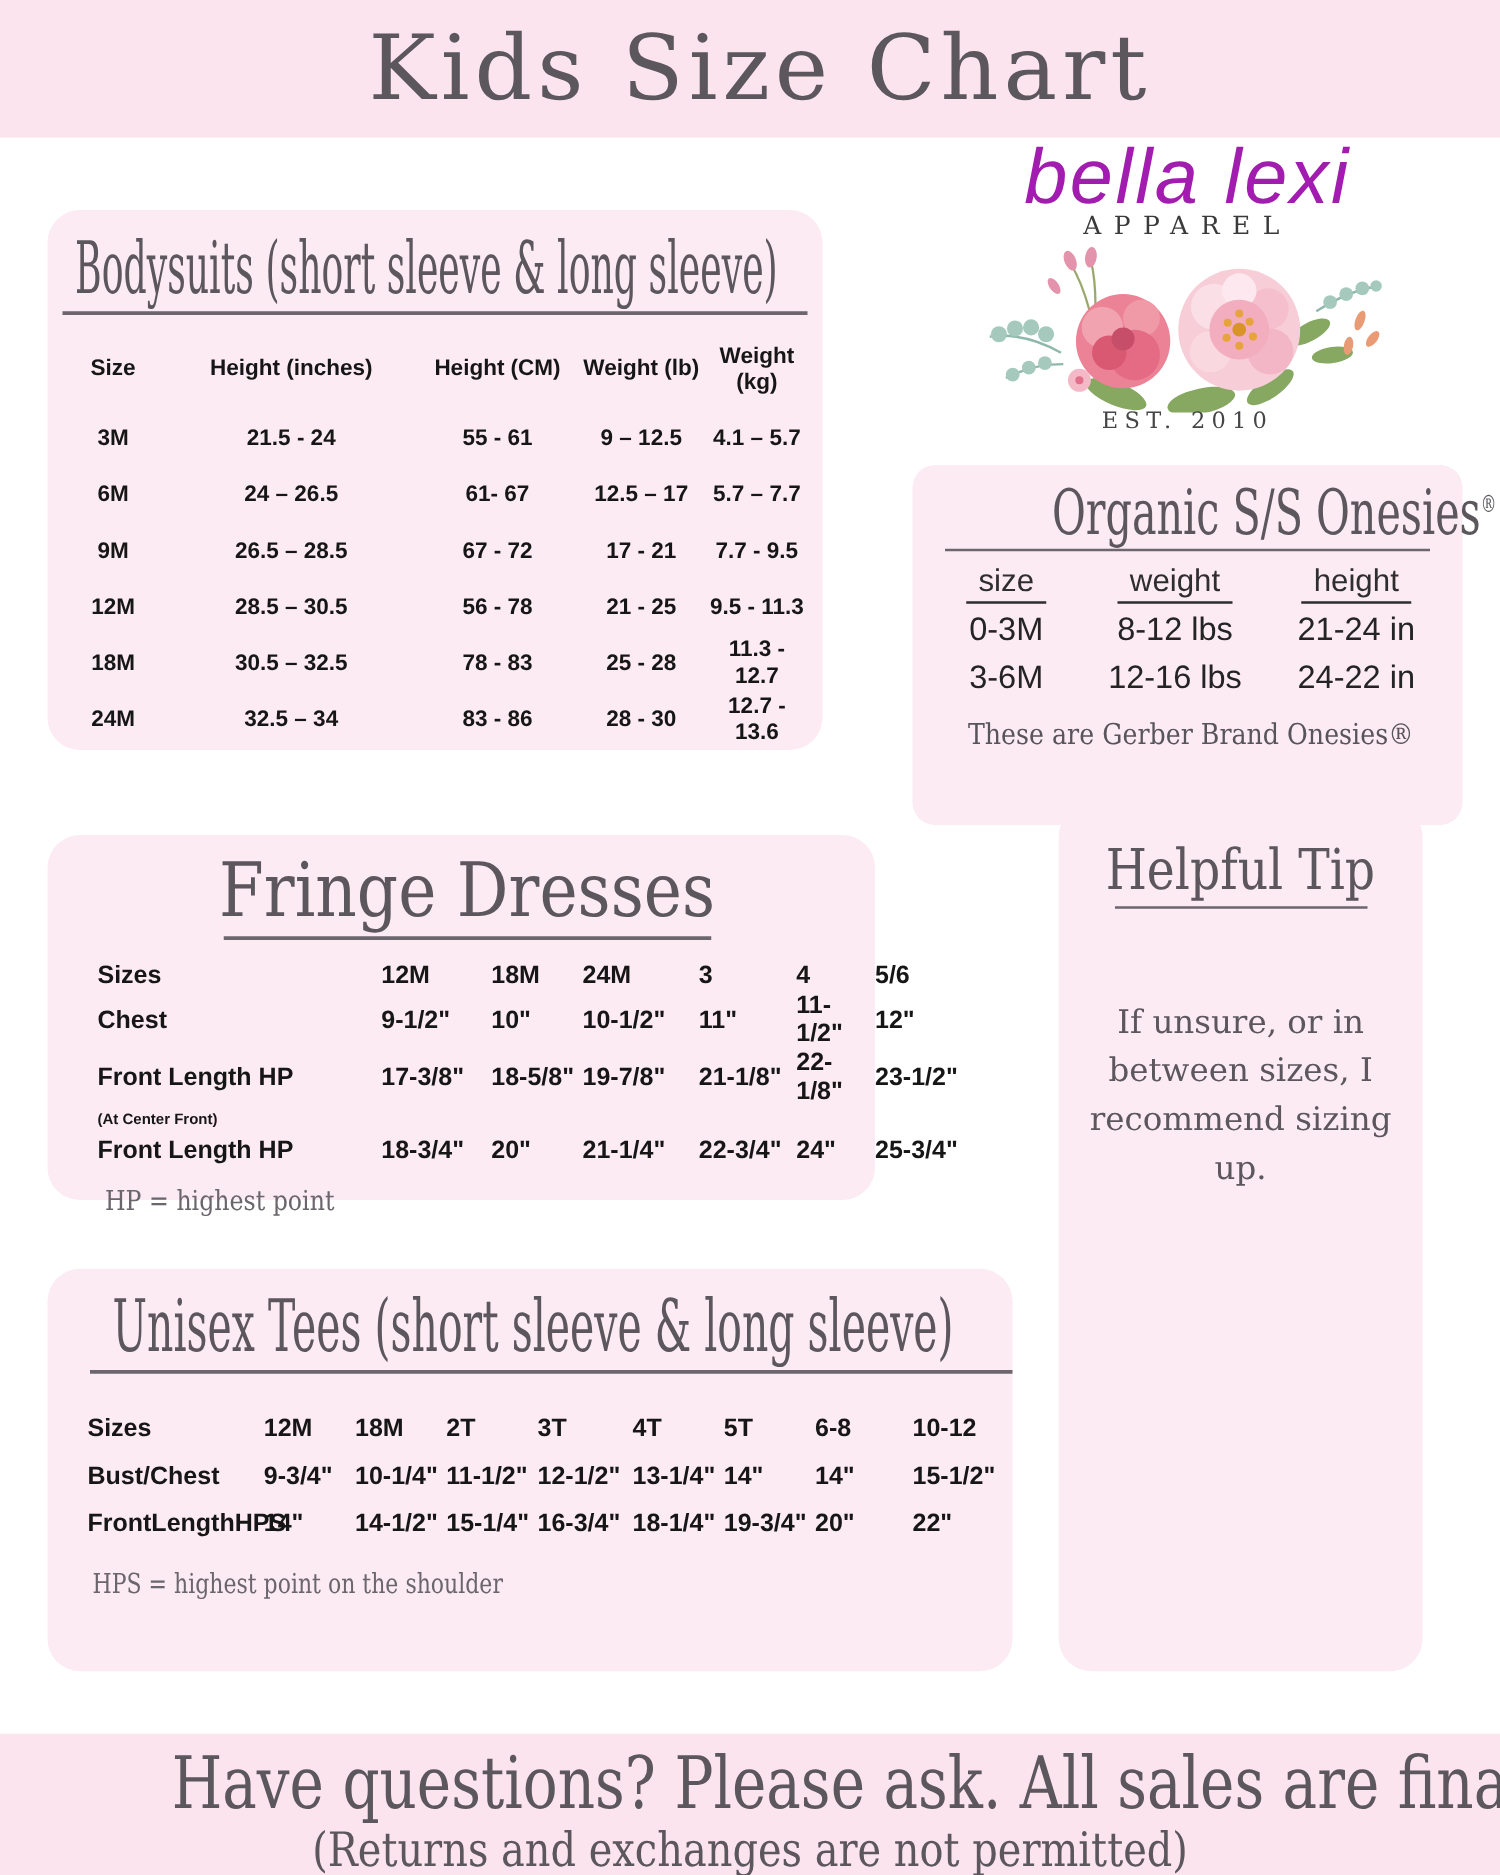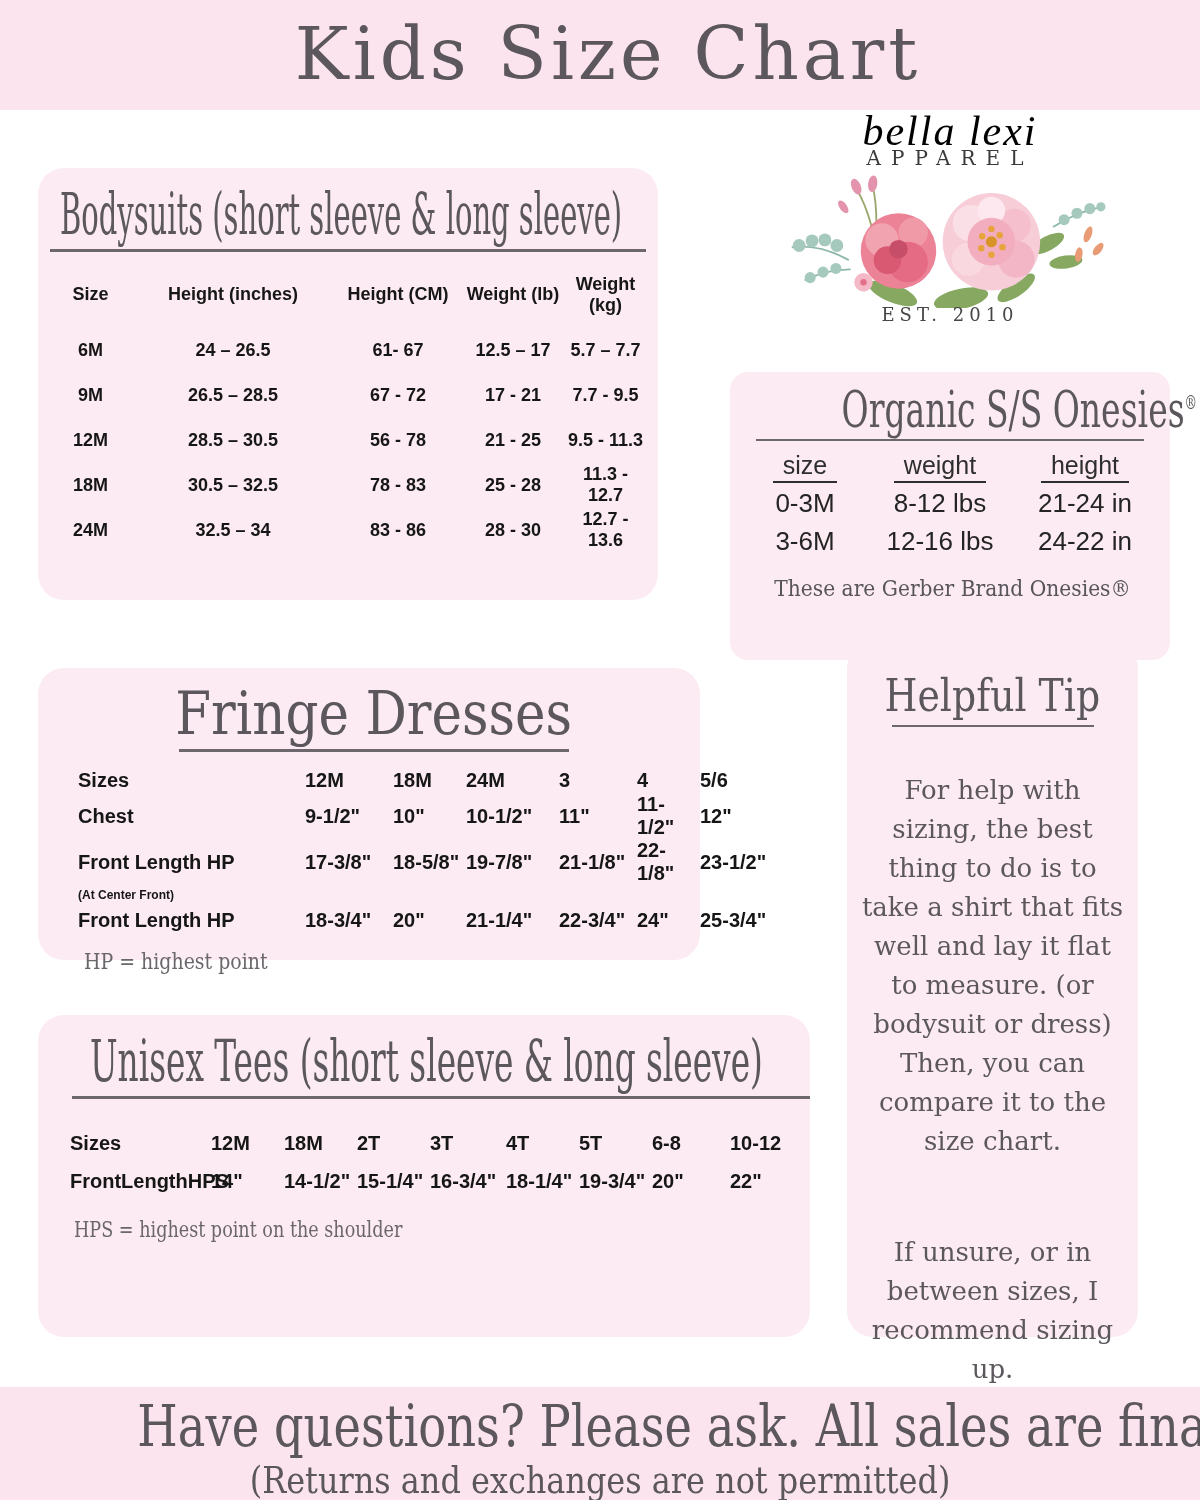--- a/index.html
+++ b/index.html
@@ -72,21 +72,21 @@
   .note{font-family:"DejaVu Serif",serif;color:#6a666b;white-space:nowrap;display:inline-block;}
   .note-fringe{font-size:22px;margin:14px 0 0 6px;transform:scaleX(0.86);transform-origin:left center;}
   .note-tees{font-size:22px;margin:16px 0 0 4px;transform:scaleX(0.8);transform-origin:left center;}
   .note-organic{font-size:23px;margin-top:14px;transform:scaleX(0.88);transform-origin:center;color:#57545a;}
   
   .tip-text{font-family:"DejaVu Serif",serif;font-size:26px;line-height:39px;color:var(--gray);padding:0 2px;}
   .tip-p1{margin-top:44px;}
   .tip-p2{margin-top:72px;}
   
   .logo{position:absolute;left:755px;top:108px;width:390px;text-align:center;}
-  .logo-script{font-family:Liberation Serif, serif;font-style:italic;font-size:42px;color:#000000;line-height:1.1;letter-spacing:2px;}
+  .logo-script{font-family:Liberation Sans, sans-serif;font-style:italic;font-size:62px;color:#a21caf;line-height:1.1;letter-spacing:2px;}
   .logo-sub{font-family:"DejaVu Serif",serif;font-size:20px;letter-spacing:10px;color:#3a3a3a;margin-top:-8px;}
   .logo-flowers{display:block;margin:0 auto;}
   .logo-est{font-family:"DejaVu Serif",serif;font-size:18px;letter-spacing:5px;color:#464646;margin-top:-4px;}
 </style>
 </head>
 <body>
 
 <div id="page">
 
   <div class="band band-top">
@@ -183,20 +183,27 @@
         <tr>
           <th>Size</th>
           <th>Height (inches)</th>
           <th>Height (CM)</th>
           <th>Weight (lb)</th>
           <th>Weight (kg)</th>
         </tr>
       </thead>
       <tbody>
           <tr>
+            <td>3M</td>
+            <td>21.5 - 24</td>
+            <td>55 - 61</td>
+            <td>9 – 12.5</td>
+            <td>4.1 – 5.7</td>
+          </tr>
+          <tr>
             <td>6M</td>
             <td>24 – 26.5</td>
             <td>61- 67</td>
             <td>12.5 – 17</td>
             <td>5.7 – 7.7</td>
           </tr>
           <tr>
             <td>9M</td>
             <td>26.5 – 28.5</td>
             <td>67 - 72</td>
@@ -322,21 +329,20 @@
             <td>25-3/4"</td>
           </tr>
         </tbody>
     </table>
     <span class="note note-fringe">HP = highest point</span>
   </div>
 
   <div class="panel panel-tip">
     <span class="slab t-tip">Helpful Tip</span>
     <div class="trule rule-tip"></div>
-    <div class="tip-text tip-p1">For help with sizing, the best thing to do is to take a shirt that fits well and lay it flat to measure. (or bodysuit or dress) Then, you can compare it to the size chart.</div>
     <div class="tip-text tip-p2">If unsure, or in between sizes, I recommend sizing up.</div>
   </div>
 
   <div class="panel panel-tees">
     <span class="slab t-tees">Unisex Tees (short sleeve &amp; long sleeve)</span>
     <div class="trule rule-tees"></div>
     <table class="tbl-tees">
       <colgroup>
           <col style="width:141px">
           <col style="width:73px">
@@ -354,20 +360,31 @@
             <td>12M</td>
             <td>18M</td>
             <td>2T</td>
             <td>3T</td>
             <td>4T</td>
             <td>5T</td>
             <td>6-8</td>
             <td>10-12</td>
           </tr>
           <tr>
+            <td>Bust/Chest</td>
+            <td>9-3/4"</td>
+            <td>10-1/4"</td>
+            <td>11-1/2"</td>
+            <td>12-1/2"</td>
+            <td>13-1/4"</td>
+            <td>14"</td>
+            <td>14"</td>
+            <td>15-1/2"</td>
+          </tr>
+          <tr>
             <td>FrontLengthHPS</td>
             <td>14"</td>
             <td>14-1/2"</td>
             <td>15-1/4"</td>
             <td>16-3/4"</td>
             <td>18-1/4"</td>
             <td>19-3/4"</td>
             <td>20"</td>
             <td>22"</td>
           </tr>

